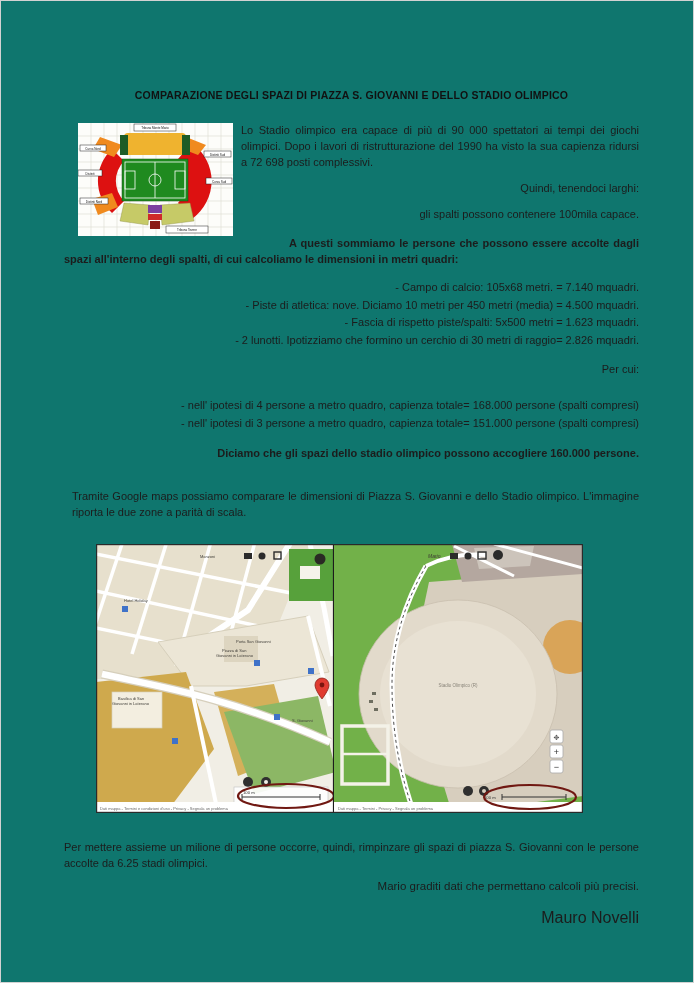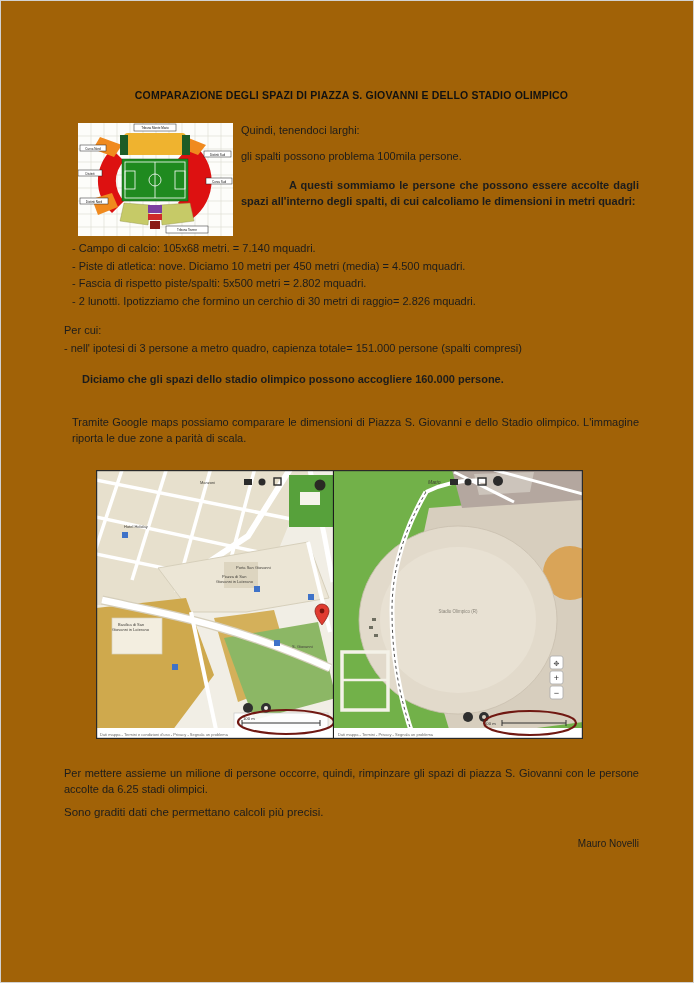--- a/index.html
+++ b/index.html
@@ -1,38 +1,38 @@
 <!DOCTYPE html>
 <html><head>
 <meta charset="utf-8">
 <style>
   html,body{margin:0;padding:0;}
   body{
     width:694px;height:983px;background:#ffffff;position:relative;
     font-family:"Liberation Sans",sans-serif;color:#1c1c1c;
   }
-  .page{position:absolute;inset:0;border:1px solid #d2d2d2;box-sizing:border-box;background:#a16207;}
+  .page{position:absolute;inset:0;border:1px solid #d2d2d2;box-sizing:border-box;background:#0f766e;}
   .content{padding:88px 54px 0 63px;box-sizing:border-box;}
   h1.title{
     font-size:10.5px;font-weight:bold;text-align:center;letter-spacing:.2px;
     margin:0 0 21px 0;color:#111;
   }
-  p,.li{font-size:11px;line-height:16px;margin:0 0 10px 0;}
+  p,.li{font-size:11px;line-height:16px;margin:0 0 10px 0;text-align:right;}
   .just{text-align:justify;}
   .stadium-wrap{float:left;width:155px;height:113px;margin:1px 8px 2px 14px;}
   .measures{margin:2px 0 12px 8px;}
   .measures .li{margin:0;line-height:17.5px;}
-  .percui{margin:0 0 2px 0;}
+  .percui{margin:0 0 20px 0;}
   .hyps .li{margin:0;line-height:17.5px;}
   .bold-line{font-weight:bold;margin:13px 0 0 0;padding-left:18px;}
   .maps-intro{margin:27px 0 0 8px;}
   .figure{margin:24px 0 0 32px;width:487px;height:269px;position:relative;}
   .closing1{margin:26px 0 4px 0;}
   .closing2{font-size:11.5px;margin:7px 0 0 0;}
-  .signature{font-size:10px;text-align:right;margin:16px 0 0 0;}
+  .signature{font-size:16px;text-align:right;margin:16px 0 0 0;}
   .clear{clear:both;}
   svg text{font-family:"Liberation Sans",sans-serif;}
 </style>
 </head>
 <body>
 
 <div class="page">
 <div class="content">
 
   <h1 class="title">COMPARAZIONE DEGLI SPAZI DI PIAZZA S. GIOVANNI E DELLO STADIO OLIMPICO</h1>
@@ -100,37 +100,39 @@
         <text x="16" y="79.5" text-anchor="middle">Distinti Nord</text>
         <rect x="126" y="28" width="27" height="6" fill="#fff" stroke="#222" stroke-width="0.5"></rect>
         <text x="139.5" y="32.5" text-anchor="middle">Distinti Sud</text>
         <rect x="128" y="55" width="26" height="6" fill="#fff" stroke="#222" stroke-width="0.5"></rect>
         <text x="141" y="59.5" text-anchor="middle">Curva Sud</text>
         <rect x="88" y="103" width="42" height="7" fill="#fff" stroke="#222" stroke-width="0.5"></rect>
         <text x="109" y="108" text-anchor="middle">Tribuna Tevere</text>
       </g>
     </svg>
 
+    <p class="just">Lo Stadio olimpico era capace di più di 90 000 spettatori ai tempi dei giochi olimpici. Dopo i lavori di ristrutturazione del 1990 ha visto la sua capienza ridursi a 72 698 posti complessivi.</p>
     <p>Quindi, tenendoci larghi:</p>
-    <p style="margin-bottom:13px;">gli spalti possono problema 100mila persone.</p>
+    <p style="margin-bottom:13px;">gli spalti possono contenere 100mila capace.</p>
     <p class="just" style="text-indent:48px;font-weight:bold;">A questi sommiamo le persone che possono essere accolte dagli spazi all'interno degli spalti, di cui calcoliamo le dimensioni in metri quadri:</p>
     <div class="clear"></div>
   </div>
 
   <div class="measures">
     <div class="li">- Campo di calcio: 105x68 metri. = 7.140 mquadri.</div>
     <div class="li">- Piste di atletica: nove. Diciamo 10 metri per 450 metri (media) = 4.500 mquadri.</div>
-    <div class="li">- Fascia di rispetto piste/spalti: 5x500 metri = 2.802 mquadri.</div>
+    <div class="li">- Fascia di rispetto piste/spalti: 5x500 metri = 1.623 mquadri.</div>
     <div class="li">- 2 lunotti. Ipotizziamo che formino un cerchio di 30 metri di raggio= 2.826 mquadri.</div>
   </div>
 
 
   <p class="percui">Per cui:</p>
 
   <div class="hyps">
+    <div class="li">- nell' ipotesi di 4 persone a metro quadro,  capienza totale= 168.000 persone (spalti compresi)</div>
     <div class="li">- nell' ipotesi di 3 persone a metro quadro,  capienza totale= 151.000 persone (spalti compresi)</div>
   </div>
 
   <p class="bold-line">Diciamo che gli spazi dello stadio olimpico possono accogliere 160.000 persone.</p>
 
   <p class="just maps-intro">Tramite Google maps possiamo comparare le dimensioni di Piazza S. Giovanni e dello Stadio olimpico. L'immagine riporta le due zone a parità di scala.</p>
 
   <div class="figure">
     <svg width="487" height="269" viewBox="0 0 487 269">
 
@@ -261,17 +263,17 @@
         <rect x="0" y="258" width="249" height="11" fill="#ffffff"></rect>
         <text x="4" y="266" font-size="4" fill="#6b6b6b">Dati mappa - Termini - Privacy - Segnala un problema</text>
         <ellipse cx="196" cy="253" rx="46" ry="12" fill="none" stroke="#701812" stroke-width="2.2"></ellipse>
       </g>
 
       <rect x="0.6" y="0.6" width="485.8" height="267.8" fill="none" stroke="#2a2a2a" stroke-width="1.2"></rect>
     </svg>
   </div>
 
   <p class="just closing1">Per mettere assieme un milione di persone occorre, quindi,  rimpinzare gli spazi di piazza S. Giovanni  con le persone accolte da 6.25 stadi olimpici.</p>
-  <p class="closing2">Sono graditi dati che permettano calcoli più precisi.</p>
+  <p class="closing2">Mario graditi dati che permettano calcoli più precisi.</p>
   <p class="signature">Mauro Novelli</p>
 
 </div>
 </div>
 
 </body></html>

